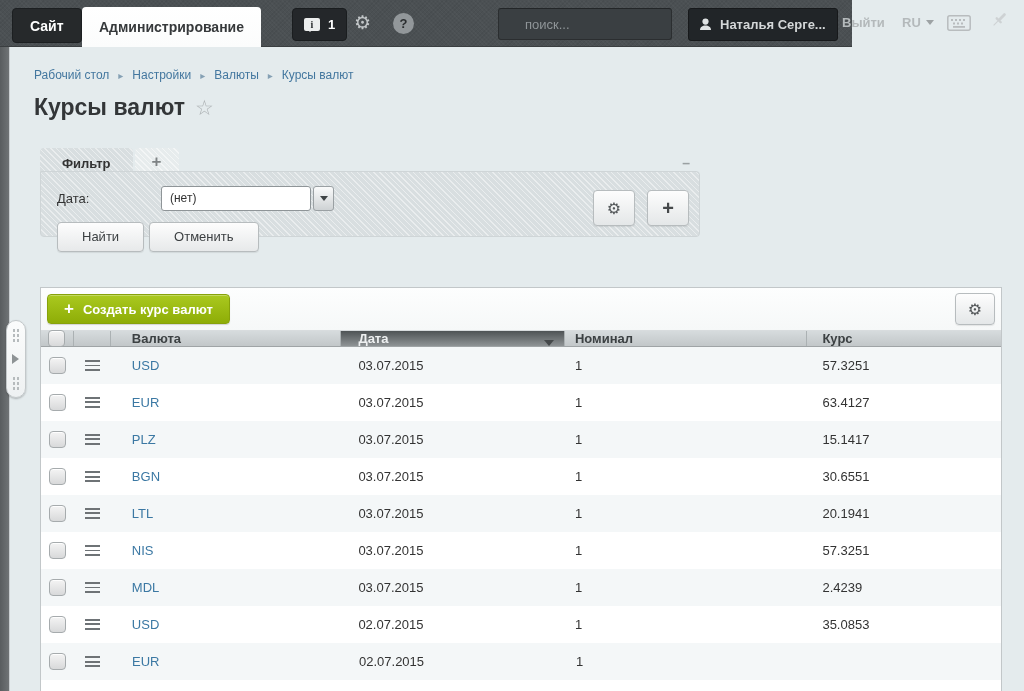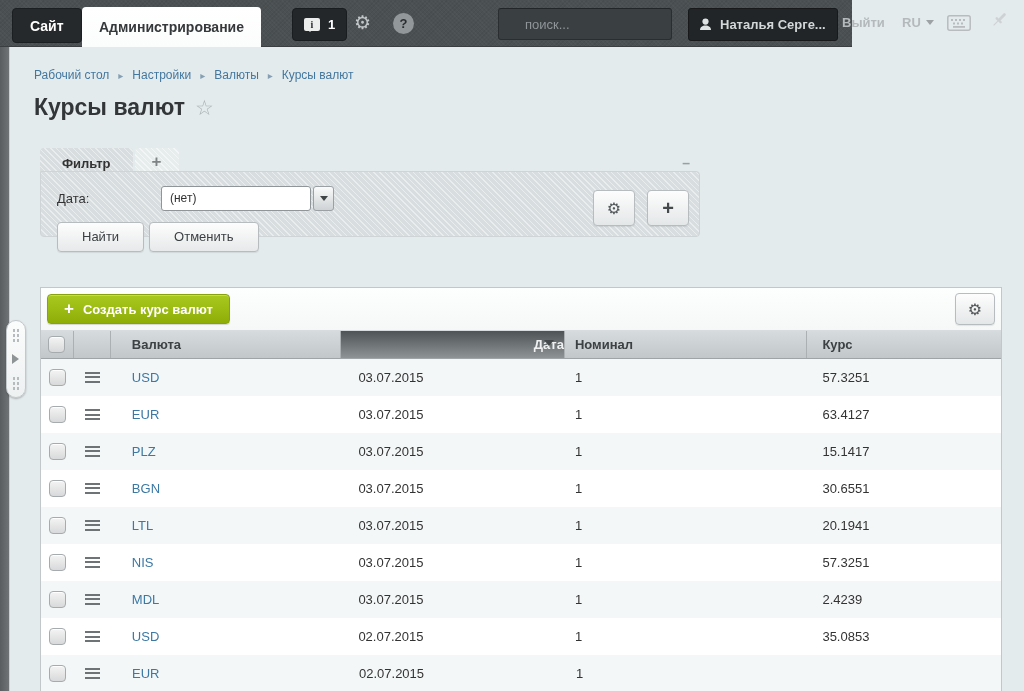--- a/index.html
+++ b/index.html
@@ -87,23 +87,23 @@
   .grid { position:absolute; left:40px; top:287px; width:962px; height:405px; background:#fff;
     border:1px solid #c2c7c9; border-bottom:none; }
   .gtoolbar { height:43px; background:linear-gradient(#fdfefe,#f6f8f8); border-bottom:1px solid #d8dcde;
     display:flex; align-items:center; padding:0 6px; }
   .btn-green { height:30px; padding:0 16px; display:flex; align-items:center; gap:9px;
     background:linear-gradient(#aac91f,#8ead07); border:1px solid #87a20a; border-radius:4px;
     color:#fff; font-weight:bold; font-size:13px; box-shadow:inset 0 1px 0 rgba(255,255,255,.3), 0 1px 1px rgba(0,0,0,.15); }
   .btn-green .gplus { font-size:17px; font-weight:bold; line-height:14px; }
   .gt-gear { margin-left:auto; width:40px; height:32px; }
 
-  .thead { display:flex; height:28px; background:linear-gradient(#d6dbdd,#c2c7c9); border-bottom:1px solid #9fa4a6; }
+  .thead { display:flex; height:16px; background:linear-gradient(#d6dbdd,#c2c7c9); border-bottom:1px solid #9fa4a6; }
   .th { display:flex; align-items:center; font-weight:bold; color:#3c4143; font-size:13px; border-right:1px solid #abb1b3; }
-  .th-dark { background:linear-gradient(#50555 7,#8c9193); background:linear-gradient(#4e5355,#8e9395); color:#eef0f1; position:relative;justify-content:flex-end; }
+  .th-dark { background:linear-gradient(#50555 7,#8c9193); background:linear-gradient(#4e5355,#8e9395); color:#eef0f1; position:relative; }
   .sort-arrow { position:absolute; right:10px; top:9px; width:0; height:0; border:5px solid transparent; border-top:6px solid #44484a; }
   .c-check { width:33px; justify-content:center; }
   .c-menu { width:37px; justify-content:center; }
   .c-cur { width:231px; padding-left:21px; }
   .c-date { width:224px; padding-left:17px; }
   .c-nom { width:243px; padding-left:10px; }
   .c-rate { width:194px; padding-left:15px; border-right:none !important; }
 
   .tbody .trow { display:flex; height:37px; align-items:center; background:#fff; }
   .tbody .trow:nth-child(odd) { background:#f4f7f8; }

